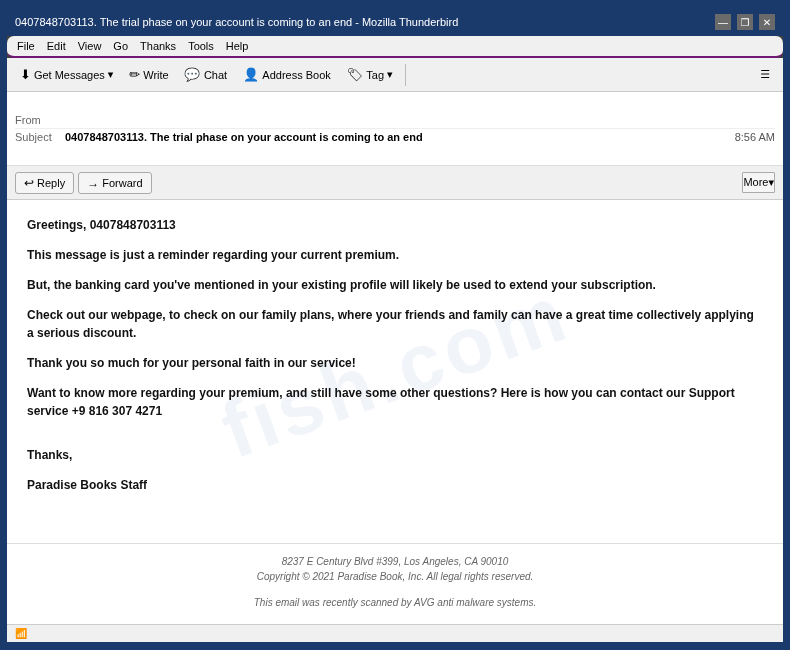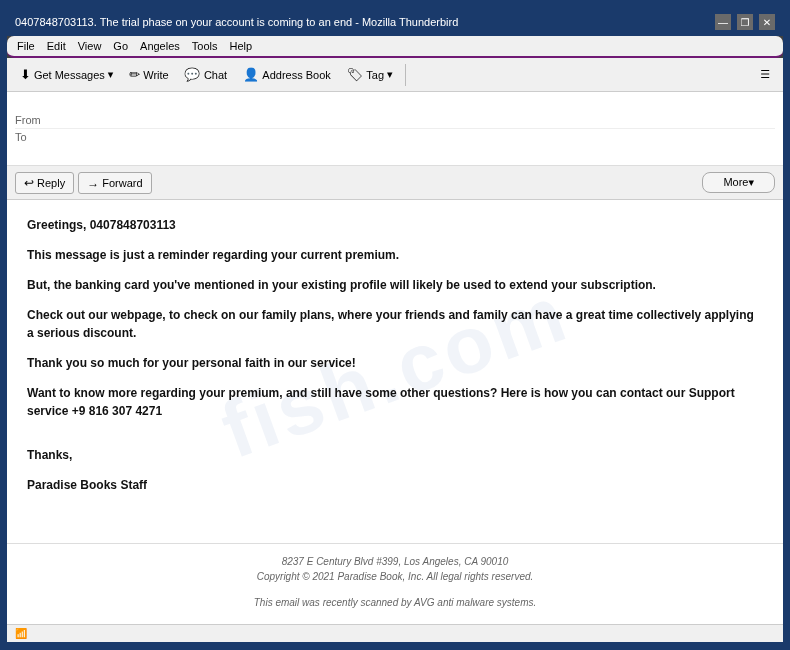--- a/index.html
+++ b/index.html
@@ -153,26 +153,26 @@
       font-size: 11px;
       cursor: pointer;
       border: 1px solid #aaa;
       background: #f5f5f5;
       border-radius: 3px;
       white-space: nowrap;
     }
     .action-btn .icon { font-size: 12px; }
     .more-btn {
       margin-left: auto;
-      padding: 3px 20px;
+      padding: 3px 0;
       font-size: 11px;
       cursor: pointer;
       border: 1px solid #aaa;
       background: #f5f5f5;
-      border-radius: 8px;
+      border-radius: 1px;
     }
 
     .email-body {
       flex: 1;
       background: white;
       overflow-y: auto;
       padding: 16px 20px;
       position: relative;
     }
     .email-body p {
@@ -233,21 +233,21 @@
       <button class="title-btn">❐</button>
       <button class="title-btn close">✕</button>
     </div>
   </div>
 
   <div class="menu-bar">
     <span class="menu-item">File</span>
     <span class="menu-item">Edit</span>
     <span class="menu-item">View</span>
     <span class="menu-item">Go</span>
-    <span class="menu-item">Angeles</span>
+    <span class="menu-item">Thanks</span>
     <span class="menu-item">Tools</span>
     <span class="menu-item">Help</span>
   </div>
 
   <div class="toolbar">
     <button class="tb-btn">
       <span class="icon">⬇</span>
       <span>Get Messages</span>
       <span>▾</span>
     </button>
@@ -273,22 +273,23 @@
       <span>☰</span>
     </button>
   </div>
 
   <div class="email-header">
     <div class="header-row">
       <span class="header-label">From</span>
       <span class="header-value"></span>
     </div>
     <div class="header-row">
-      <span class="header-label">To</span>
-      <span class="header-value"></span>
+      <span class="header-label">Subject</span>
+      <span class="header-value subject">0407848703113. The trial phase on your account is coming to an end</span>
+      <span class="header-time">8:56 AM</span>
     </div>
   </div>
 
   <div class="action-bar">
     <button class="action-btn">
       <span class="icon">↩</span>
       <span>Reply</span>
     </button>
     <button class="action-btn">
       <span class="icon">→</span>

